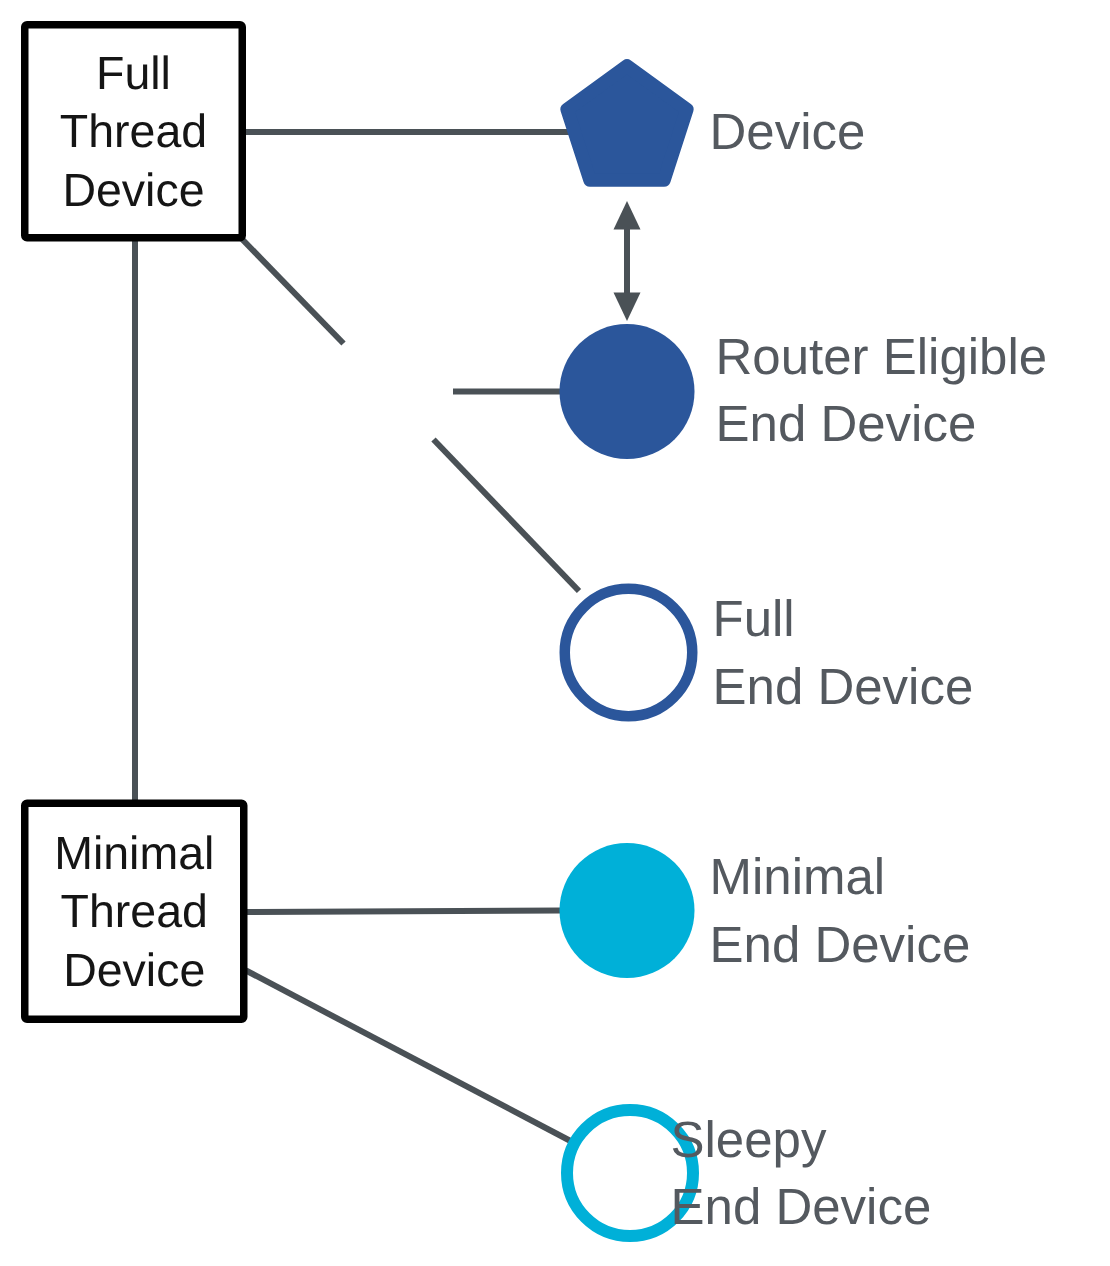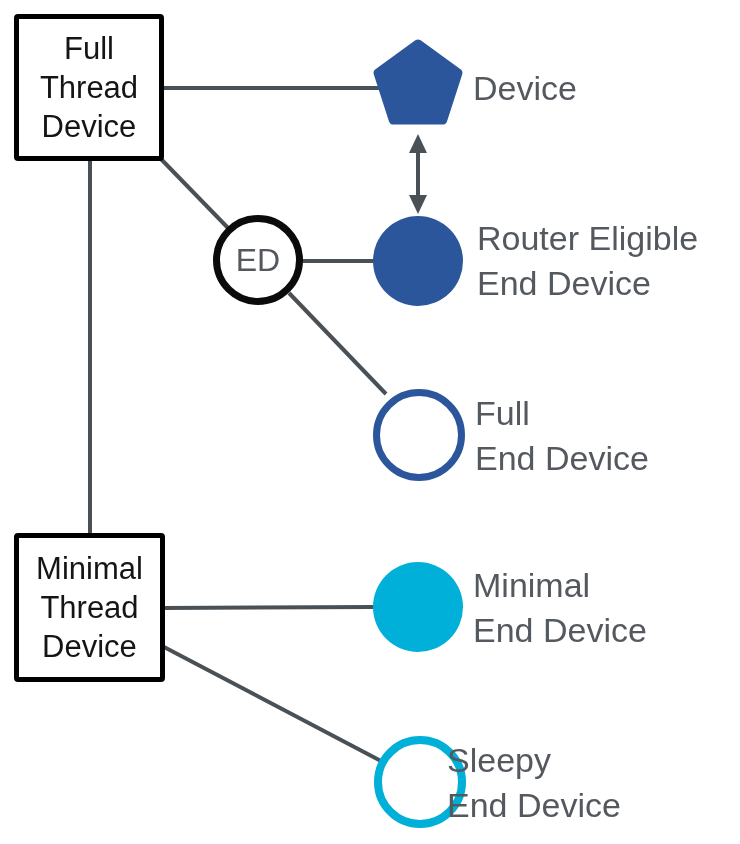--- a/index.html
+++ b/index.html
@@ -119,23 +119,20 @@
     <span>Minimal
 Thread
 Device</span>
   </div>
 
   <svg class="pentagon" viewBox="0 0 94 92" xmlns="http://www.w3.org/2000/svg" aria-hidden="true">
     <polygon points="47,6 86.9,35 71.7,82 22.3,82 7.1,35"></polygon>
   </svg>
   <div class="node-label label-router">Device</div>
 
-  <div class="circle circle-ed">
-    <span>ED</span>
-  </div>
 
   <div class="circle circle-reed"></div>
   <div class="node-label label-reed">Router Eligible
 End Device</div>
 
   <div class="circle circle-fed"></div>
   <div class="node-label label-fed">Full
 End Device</div>
 
   <div class="circle circle-med"></div>

